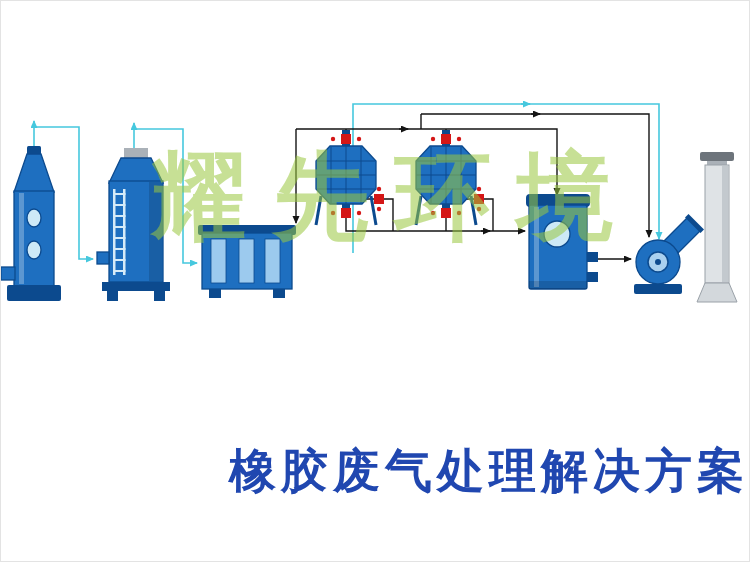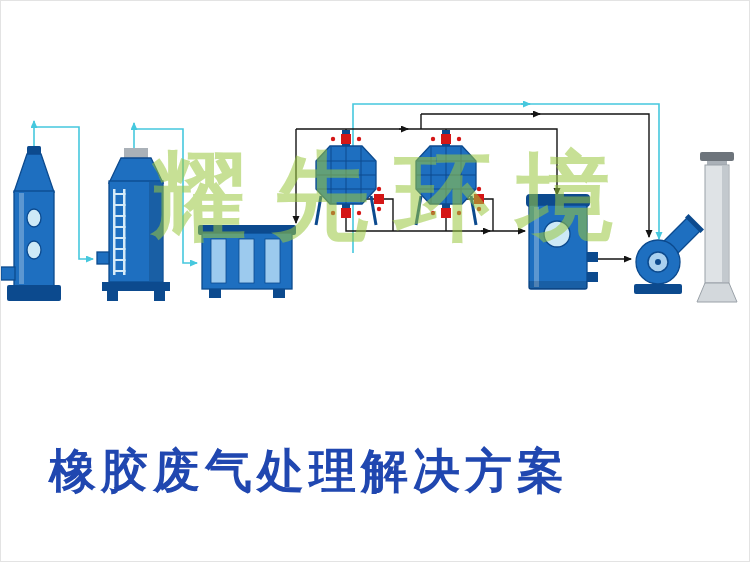--- a/index.html
+++ b/index.html
@@ -42,21 +42,21 @@
     text-align:center;
     font-size:96px;line-height:1;font-weight:700;
     letter-spacing:26px;padding-left:40px;
     color:var(--watermark-green,#9ac840);
     opacity:0.55;
     pointer-events:none;
     white-space:nowrap;
   }
   .main-title{
     position:absolute;left:0;right:0;top:444px;
-    text-align:left;
+    text-align:right;
     font-family:"DejaVu Serif",serif;
     font-size:47px;line-height:1.1;font-weight:700;
     letter-spacing:5px;
     color:var(--title-blue,#2047b0);
     white-space:nowrap;
     margin-left:48px;
   }
 </style>
 </head>
 <body>

